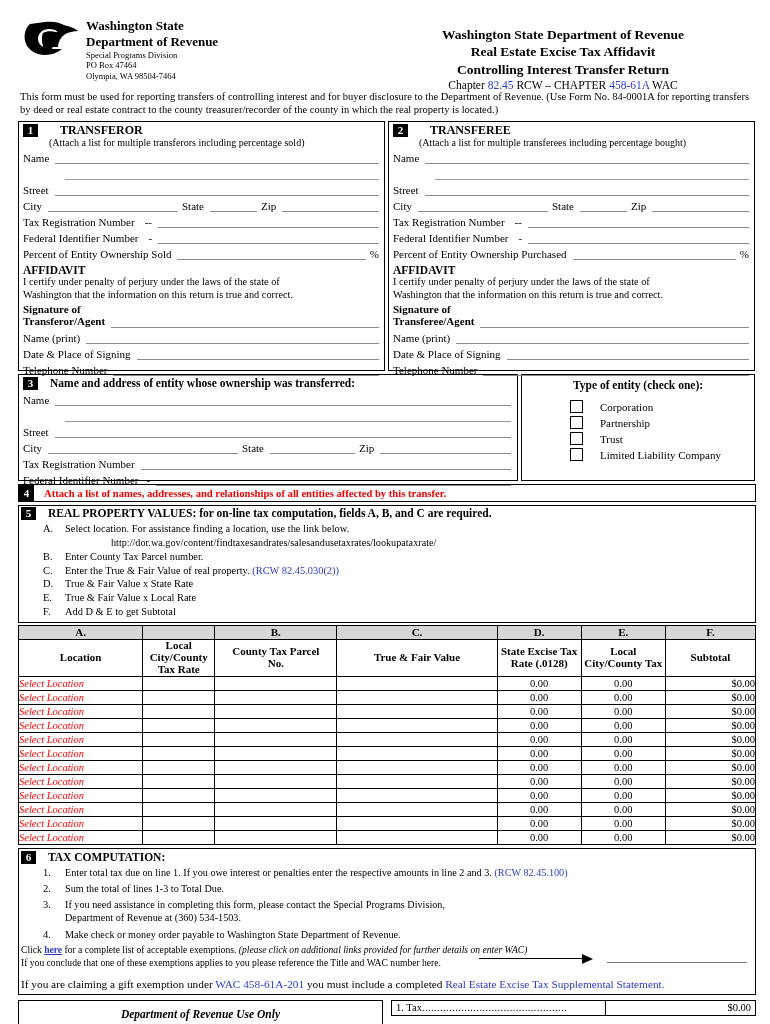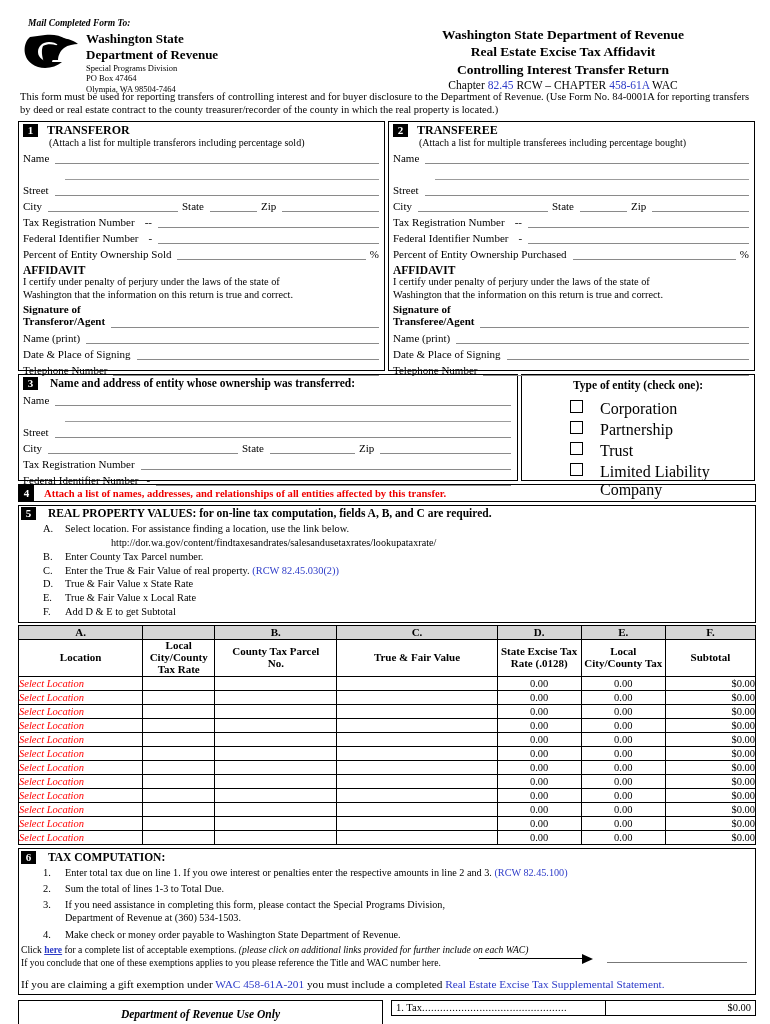--- a/index.html
+++ b/index.html
@@ -71,21 +71,21 @@
   
   .party-row { display: flex; gap: 0; }
   .party {
     width: 367px;
     height: 250px;
     padding: 2px 5px 0 4px;
     position: relative;
   }
   .party + .party { margin-left: 3px; }
   .party .head { display: flex; align-items: flex-start; }
-  .party .head .ttl { font-weight: bold; font-size: 12px; margin-left: 9px; line-height: 13px; }
+  .party .head .ttl { font-weight: bold; font-size: 12px; margin-left: 22px; line-height: 13px; }
   .party .sub { font-size: 10px; margin: 0 0 2px 26px; }
 
   .fld { display: flex; align-items: flex-end; font-size: 11px; margin-top: 3px; justify-content: center; }
   .fld .lab { flex: none; white-space: nowrap; }
   .fld .ln {
     flex: 1 1 auto;
     border-bottom: 1px solid #8a8a8a;
     height: 12px;
     margin-left: 6px;
   }
@@ -103,21 +103,21 @@
   .s3 .head .ttl { font-weight: bold; font-size: 11.5px; margin-left: 12px; }
   .entity {
     width: 234px;
     height: 107px;
     margin-left: 3px;
     padding: 4px 0 0 0;
     text-align: center;
   }
   .entity .ttl { font-weight: bold; font-size: 11.5px; }
   .ent-list { margin: 9px 0 0 48px; text-align: left; }
-  .ent-item { display: flex; align-items: flex-start; margin-bottom: 3px; font-size: 16px; }
+  .ent-item { display: flex; align-items: flex-end; margin-bottom: 3px; font-size: 11px; }
   .cbx {
     width: 11px; height: 11px;
     border: 1.4px solid #000;
     flex: none;
     margin-right: 17px;
   }
 
   
   .s4 {
     margin-top: 3px;
@@ -232,21 +232,20 @@
   table.taxt td.lbl { width: 205px; }
   table.taxt td.amt { text-align: right; }
   .dots { letter-spacing: 0.4px; }
 </style>
 </head>
 <body>
 
 <div class="page">
 
   <div class="hdr">
-    <div class="mail-to">Mail Completed Form To:</div>
     <div class="addr-wrap">
       <div class="logo">
         <svg width="62" height="40" viewBox="0 0 62 40">
           <path d="M8 6 C1 12, 0 26, 10 33 C18 39, 32 38, 40 31 L30 31 C22 31, 16 27, 16 21 C16 15, 21 11, 27 11 C31 11, 34 12, 36 14 L44 8 C38 4, 30 3, 23 4 Z" fill="#000"></path>
           <path d="M30 7 C40 6, 50 8, 56 13 C52 13, 46 14, 42 17 C38 20, 36 25, 36 29 L29 29 C29 23, 31 17, 36 13 C33 11, 31 9, 30 7 Z" fill="#000"></path>
           <path d="M21 15 C26 12, 35 13, 39 17 C34 21, 31 26, 30 31 L22 31 C20 26, 19 19, 21 15 Z" fill="#000"></path>
         </svg>
       </div>
       <div class="addr">
         <div class="b">Washington State</div>
@@ -620,21 +619,21 @@
     </div>
     <ol>
       <li><span class="al">1.</span><span>Enter total tax due on line 1. If you owe interest or penalties enter the respective amounts in line 2 and 3.</span> <span class="lnk">(RCW 82.45.100)</span></li>
       <li><span class="al">2.</span><span>Sum the total of lines 1-3 to Total Due.</span></li>
       <li><span class="al">3.</span><span>If you need assistance in completing this form, please contact the Special Programs Division,</span><br><span>Department of Revenue at (360) 534-1503.</span></li>
       <li><span class="al">4.</span><span>Make check or money order payable to Washington State Department of Revenue.</span></li>
     </ol>
 
 
     <div class="exempt">
-      <div><span>Click </span><span class="lnk-u" style="font-weight:bold">here</span><span> for a complete list of acceptable exemptions. </span><span style="font-style:italic">(please click on additional links provided for further include on each WAC)</span></div>
+      <div><span>Click </span><span class="lnk-u" style="font-weight:bold">here</span><span> for a complete list of acceptable exemptions. </span><span style="font-style:italic">(please click on additional links provided for further details on enter WAC)</span></div>
       <div>If you conclude that one of these exemptions applies to you please reference the Title and WAC number here.</div>
       <div class="arrow-wrap">
         <div class="arrow-line">
           <span class="shaft"></span>
           <span class="head2"></span>
           <span class="blank"></span>
         </div>
       </div>
       <div class="gift"><span>If you are claiming a gift exemption under </span><span class="lnk">WAC 458-61A-201</span><span> you must include a completed </span><span class="lnk">Real Estate Excise Tax Supplemental Statement.</span></div>
     </div>

